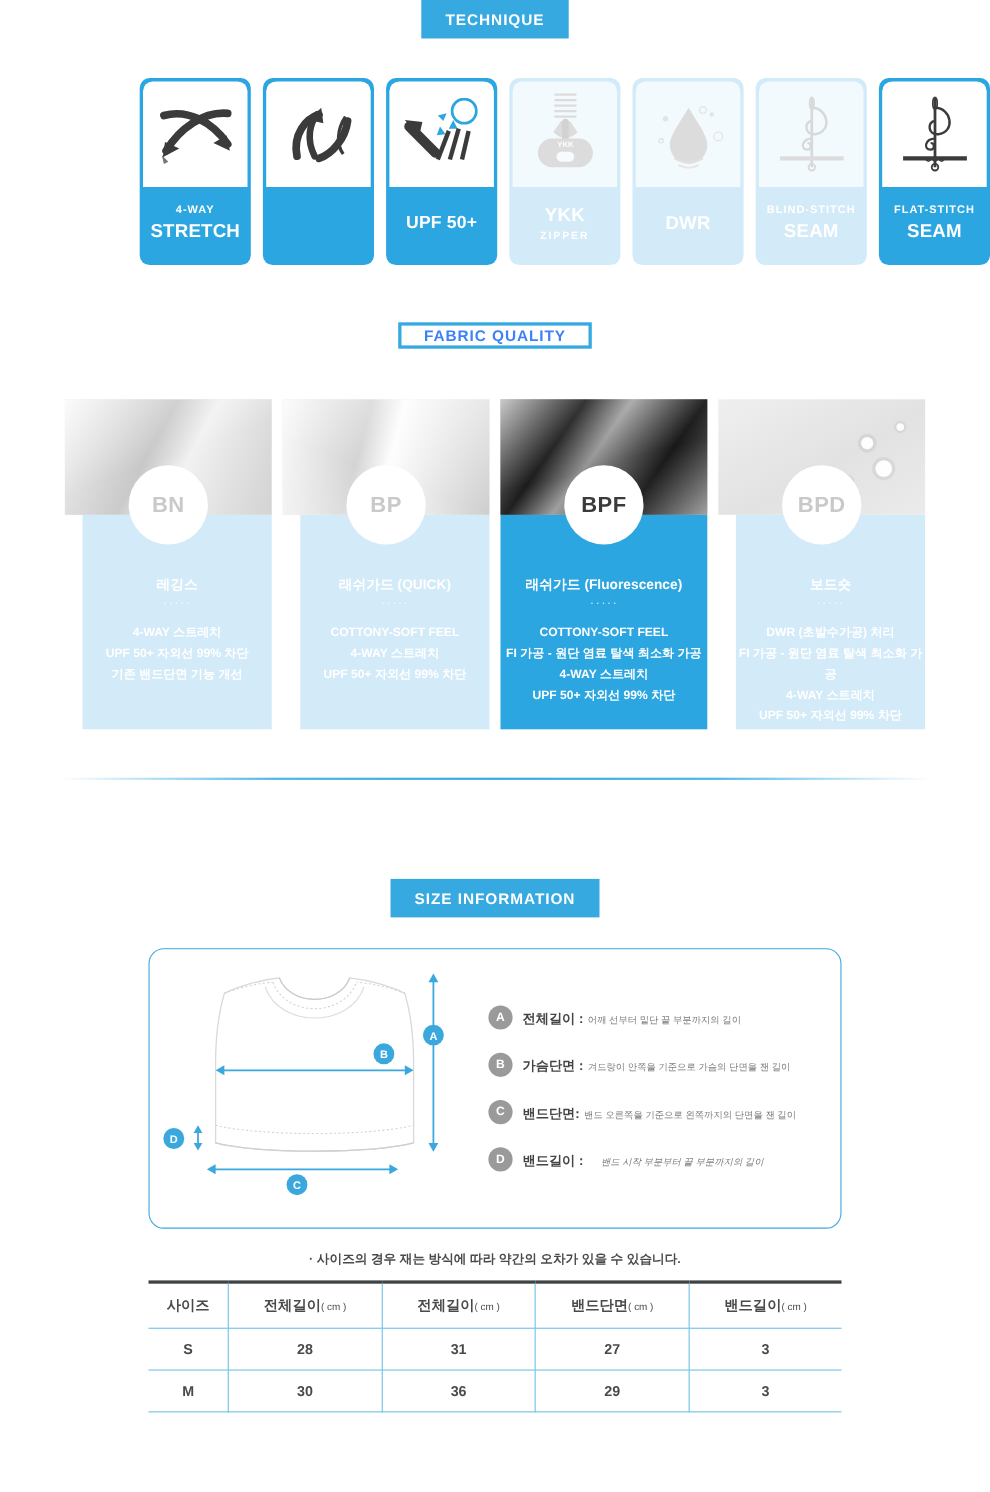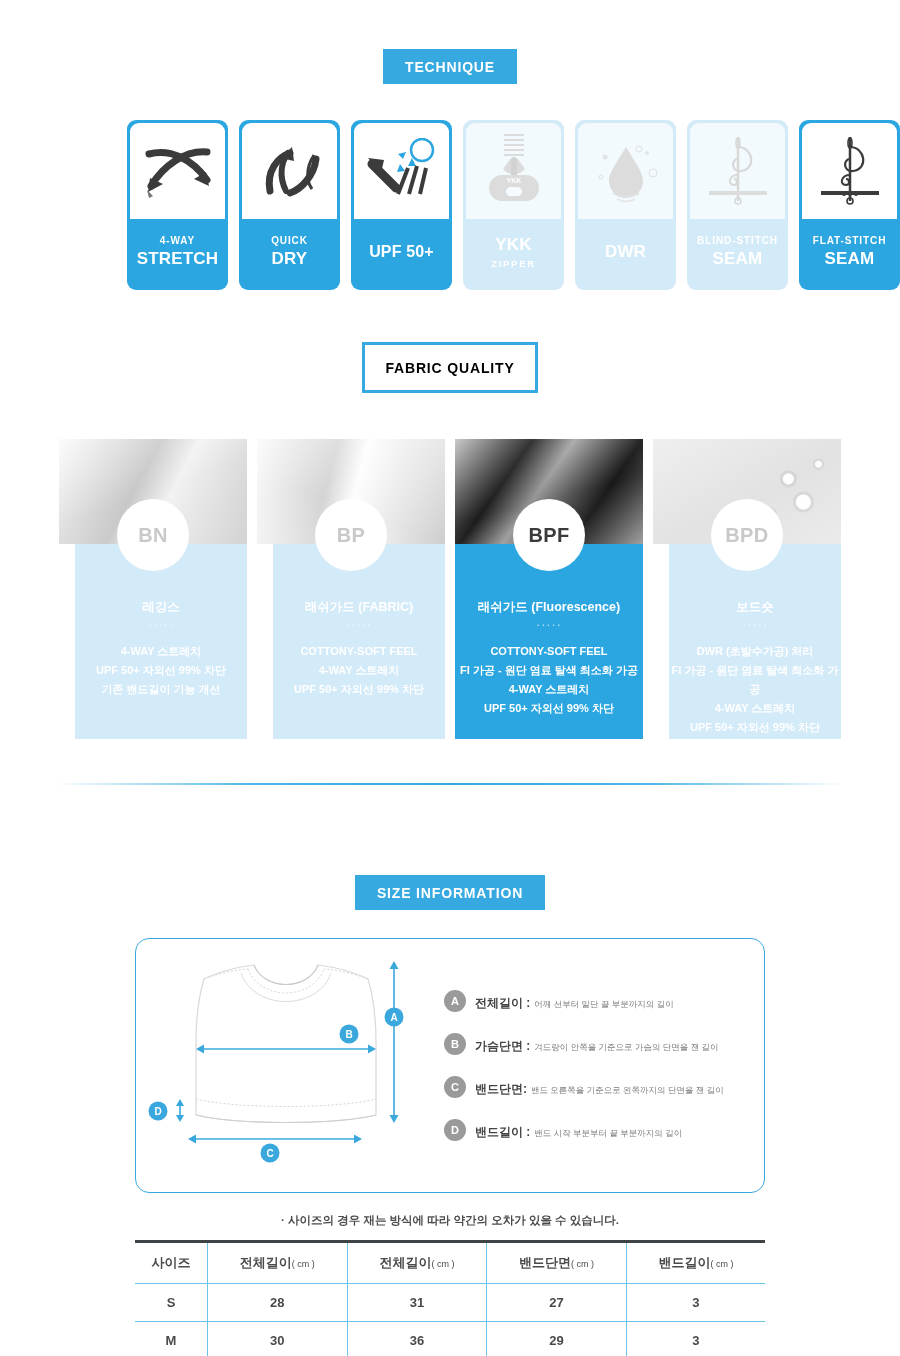--- a/index.html
+++ b/index.html
@@ -25,24 +25,24 @@
   .pill-solid {
     background: #36a9e1;
     color: #ffffff;
     font-size: 14px;
     padding: 0 22px;
     height: 35px;
   }
   .pill-outline {
     background: #ffffff;
     border: 3px solid #36a9e1;
-    color: #000000;
+    color: #3b82f6;
     font-size: 14px;
     padding: 0 20px;
-    height: 51px;
+    height: 24px;
   }
 
   
   .tech-row {
     display: flex;
     justify-content: flex-end;
     gap: 11px;
     margin-top: 36px;
   }
   .tech-card {
@@ -207,21 +207,21 @@
     font-weight: bold;
     color: #4a4a4a;
     padding: 11px 0;
     border-bottom: 1px solid #6cc3e8;
     border-right: 1px solid #6cc3e8;
   }
   table.size-table th:last-child, table.size-table td:last-child { border-right: none; }
   table.size-table thead th { border-top: 3px solid #3f4345; }
   table.size-table .unit { font-size: 9px; font-weight: normal; }
 
-  .sec-gap-1 { padding-top: 49px; }
+  .sec-gap-1 { }
   .sec-gap-2 { padding-top: 52px; }
   .sec-gap-3 { padding-top: 90px; }
 </style>
 </head>
 <body>
 
 <div class="sec-gap-1">
   <div class="pill-wrap">
     <div class="pill pill-solid">TECHNIQUE</div>
   </div>
@@ -243,24 +243,20 @@
       </div>
       <div class="tech-card on">
         <div class="tech-icon">
           <svg width="72" height="60" viewBox="0 0 72 60">
       <path d="M16 50 C 12 30, 24 16, 36 12" fill="none" stroke="#3b3b3b" stroke-width="7" stroke-linecap="round"></path>
       <path d="M38 6 l 2 14 l -13 -3 Z" fill="#3b3b3b"></path>
       <path d="M32 50 C 24 34, 28 20, 34 12" fill="none" stroke="#3b3b3b" stroke-width="6" stroke-linecap="round"></path>
       <path d="M36 52 C 48 48, 60 34, 62 18" fill="none" stroke="#3b3b3b" stroke-width="7" stroke-linecap="round"></path>
       <path d="M60 14 C 52 26, 52 40, 58 48" fill="none" stroke="#3b3b3b" stroke-width="3"></path>
     </svg>
-        </div>
-        <div class="tech-label">
-          <div class="tech-sub">QUICK</div>
-          <div class="tech-main">DRY</div>
         </div>
       </div>
       <div class="tech-card on">
         <div class="tech-icon">
           <svg width="76" height="66" viewBox="0 0 76 66">
       <circle cx="58" cy="12" r="11" fill="none" stroke="#2ba6e0" stroke-width="2.5"></circle>
       <path d="M48 20 l -4 8 l 8 0 Z" fill="#2ba6e0"></path>
       <path d="M36 26 l -3 8 l 8 -1 Z" fill="#2ba6e0"></path>
       <path d="M42 14 l -8 2 l 5 5 Z" fill="#2ba6e0"></path>
       <path d="M8 26 L 32 50" stroke="#3b3b3b" stroke-width="9" stroke-linecap="round"></path>
@@ -355,28 +351,28 @@
     <div class="pill pill-outline">FABRIC QUALITY</div>
   </div>
   <div class="fab-row" id="fab-row">
       <div class="fab-card off">
         <div class="fab-photo tex-bn"></div>
         <div class="fab-body">
           <div class="fab-title">레깅스</div>
           <div class="fab-dots">• • • • •</div>
           <div class="fab-desc">4-WAY 스트레치</div>
           <div class="fab-desc">UPF 50+ 자외선 99% 차단</div>
-          <div class="fab-desc">기존 밴드길이 기능 개선</div>
+          <div class="fab-desc">기존 밴드단면 기능 개선</div>
         </div>
         <div class="fab-circle">BN</div>
       </div>
       <div class="fab-card off">
         <div class="fab-photo tex-bp"></div>
         <div class="fab-body">
-          <div class="fab-title">래쉬가드 (FABRIC)</div>
+          <div class="fab-title">래쉬가드 (QUICK)</div>
           <div class="fab-dots">• • • • •</div>
           <div class="fab-desc">COTTONY-SOFT FEEL</div>
           <div class="fab-desc">4-WAY 스트레치</div>
           <div class="fab-desc">UPF 50+ 자외선 99% 차단</div>
         </div>
         <div class="fab-circle">BP</div>
       </div>
       <div class="fab-card on">
         <div class="fab-photo tex-bpf"></div>
         <div class="fab-body">
@@ -461,21 +457,21 @@
         <div class="legend-item">
           <div class="legend-bullet">B</div>
           <div class="legend-text"><span class="legend-strong">가슴단면 :</span><span class="legend-desc" style="margin-left: 4px;">겨드랑이 안쪽을 기준으로 가슴의 단면을 잰 길이</span></div>
         </div>
         <div class="legend-item">
           <div class="legend-bullet">C</div>
           <div class="legend-text"><span class="legend-strong">밴드단면:</span><span class="legend-desc" style="margin-left: 4px;">밴드 오른쪽을 기준으로 왼쪽까지의 단면을 잰 길이</span></div>
         </div>
         <div class="legend-item">
           <div class="legend-bullet">D</div>
-          <div class="legend-text"><span class="legend-strong">밴드길이 :</span><span class="legend-desc" style="margin-left: 4px;">밴드 시작 부분부터 끝 부분까지의 길이</span></div>
+          <div class="legend-text"><span class="legend-strong">밴드길이 :</span><span class="legend-desc" style="margin-left: 16px; font-style: italic;">밴드 시작 부분부터 끝 부분까지의 길이</span></div>
         </div>
       </div>
   </div>
 
   <div class="note">· 사이즈의 경우 재는 방식에 따라 약간의 오차가 있을 수 있습니다.</div>
 
   <table class="size-table">
     <thead>
       <tr id="size-head-row">
           <th><span>사이즈</span></th>

